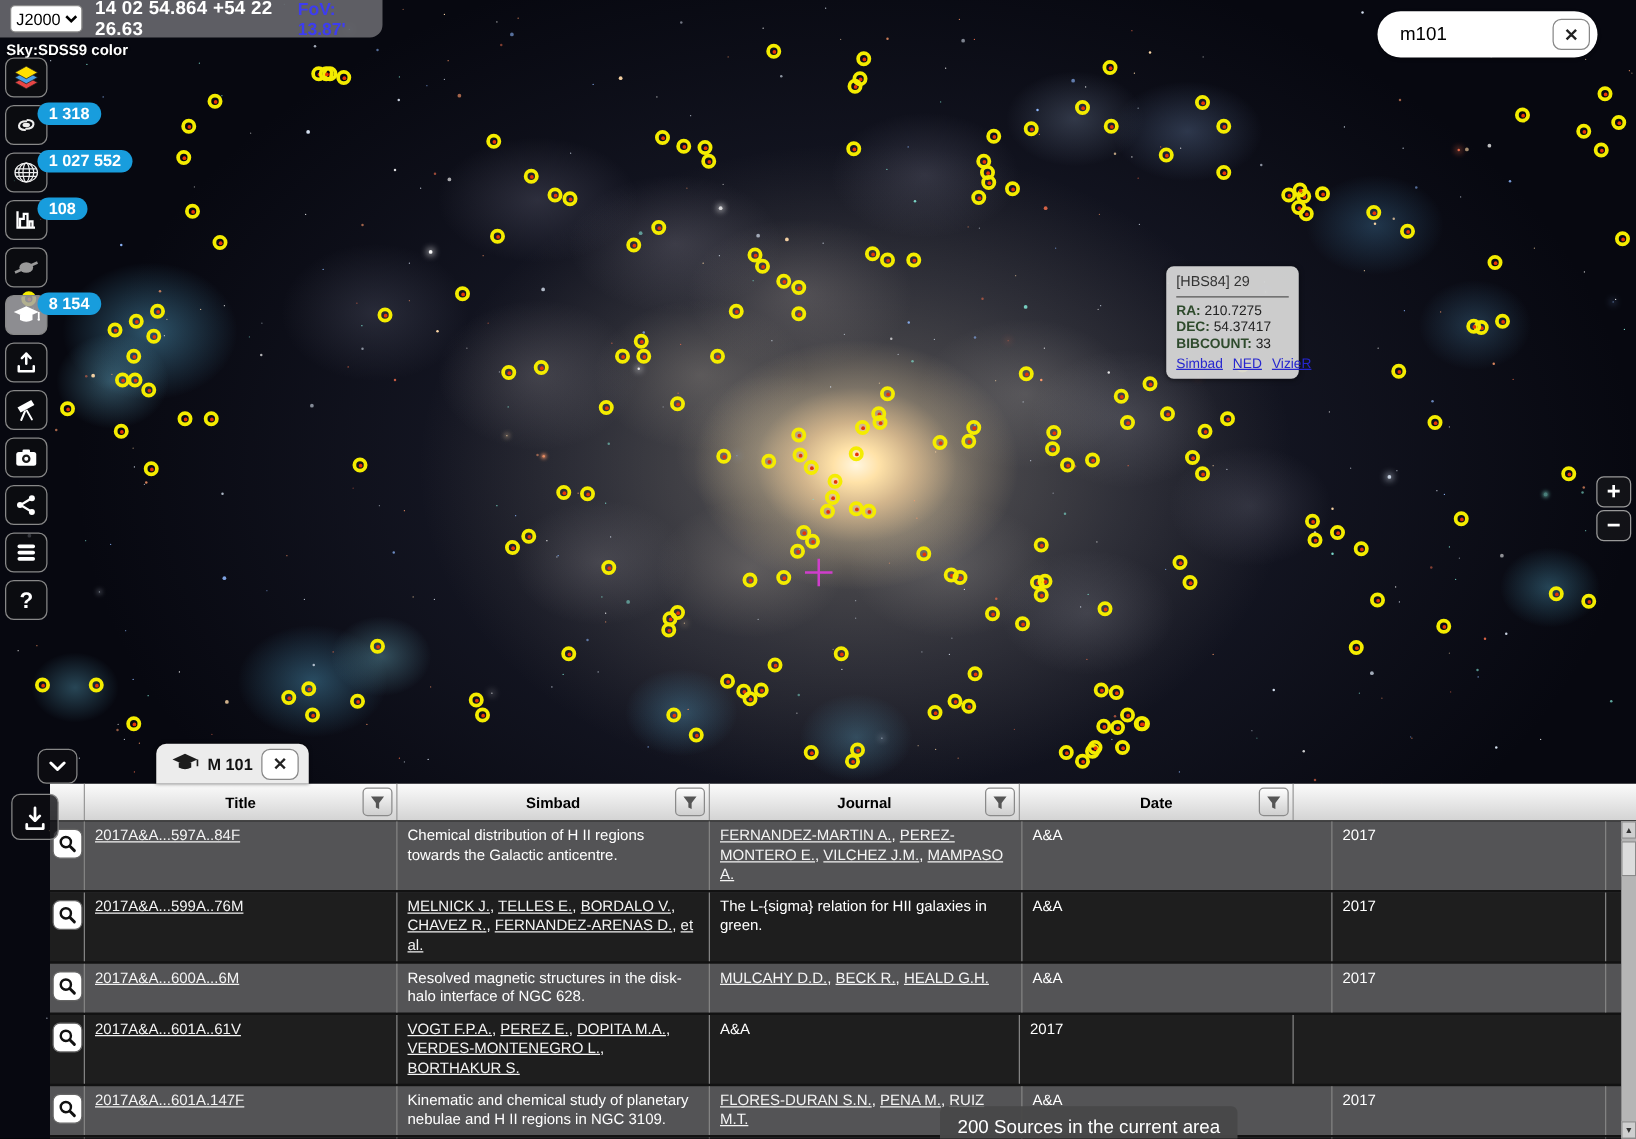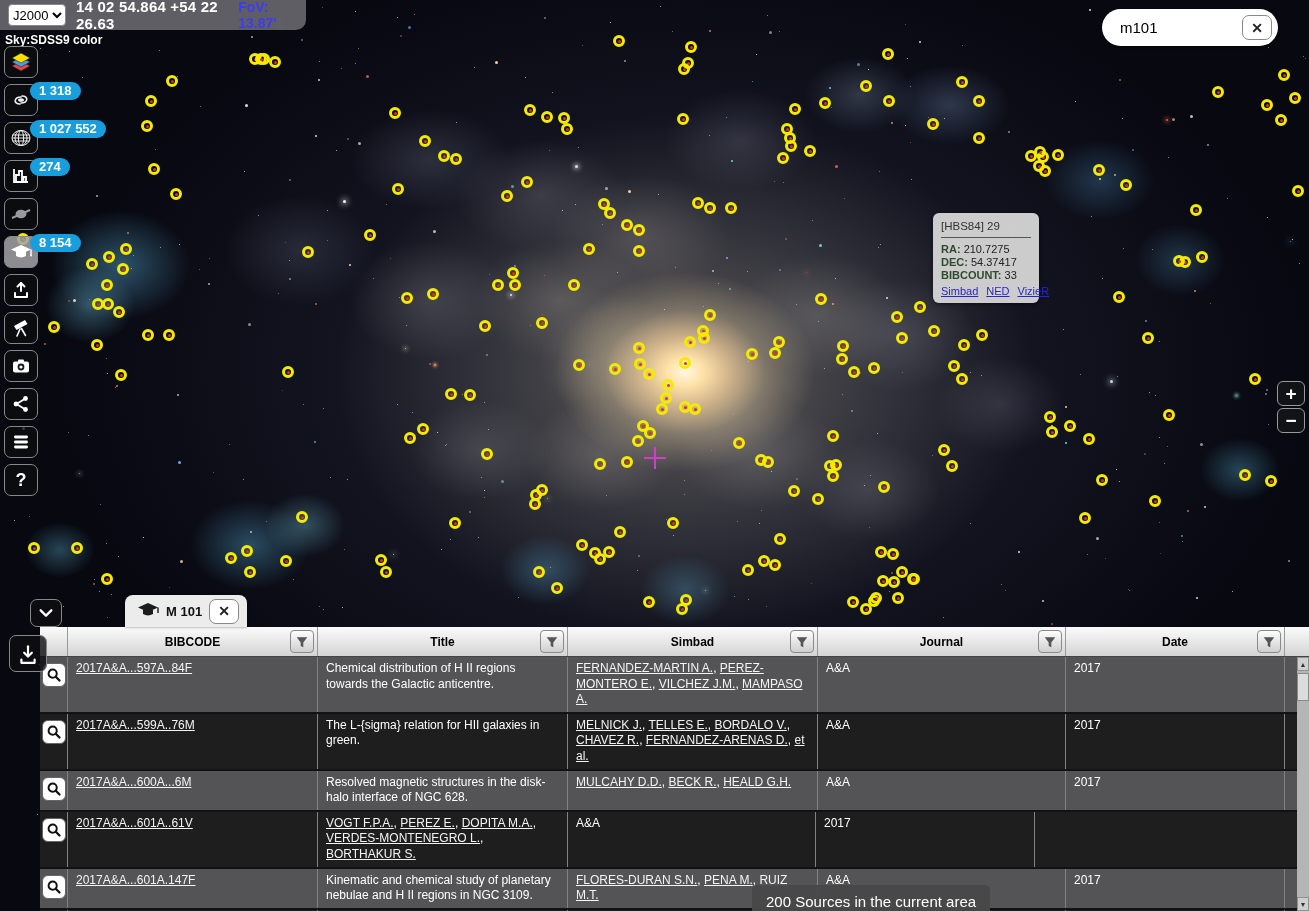--- a/index.html
+++ b/index.html
@@ -849,21 +849,21 @@
           <ellipse cx="11" cy="10" rx="9" ry="7.5"></ellipse>
           <ellipse cx="11" cy="10" rx="6" ry="7.5"></ellipse>
           <ellipse cx="11" cy="10" rx="2.6" ry="7.5"></ellipse>
           <line x1="2.5" y1="7" x2="19.5" y2="7"></line>
           <line x1="2" y1="10" x2="20" y2="10"></line>
           <line x1="2.5" y1="13" x2="19.5" y2="13"></line>
         </g>
       </svg>
     </div>
     <div class="sbtn">
-      <span class="badge">274</span>
+      <span class="badge">108</span>
       <svg width="20" height="20" viewBox="0 0 20 20">
         <g stroke="#fff" fill="none" stroke-width="1.8">
           <path d="M3 3 V16 H17"></path>
           <path d="M5 16 V9 H8 V5 H11 V16"></path>
           <path d="M12.5 16 V11 H15 V16"></path>
         </g>
       </svg>
     </div>
     <div class="sbtn">
       <svg width="22" height="20" viewBox="0 0 22 20">
@@ -973,28 +973,20 @@
       <path d="M6 8 V12 Q11 14.8 16 12 V8 Z" fill="#1c1c1c"></path>
       <line x1="21" y1="5.5" x2="21" y2="11" stroke="#1c1c1c" stroke-width="1.4"></line>
     </svg>
     <span class="tlabel">M 101</span>
     <div class="xbtn">✕</div>
   </div>
 
   <div class="panel">
     <div class="thead">
       <div class="hcell col-g"></div>
-      <div class="hcell col-bib">
-        <span class="htext">BIBCODE</span>
-        <div class="fbtn">
-          <svg width="14" height="14" viewBox="0 0 16 15">
-            <path d="M2 2 H14 L9.5 8 V13.5 L6.5 12 V8 Z" fill="#555"></path>
-          </svg>
-        </div>
-      </div>
       <div class="hcell col-title">
         <span class="htext">Title</span>
         <div class="fbtn">
           <svg width="14" height="14" viewBox="0 0 16 15">
             <path d="M2 2 H14 L9.5 8 V13.5 L6.5 12 V8 Z" fill="#555"></path>
           </svg>
         </div>
       </div>
       <div class="hcell col-auth">
         <span class="htext">Simbad</span>
@@ -1040,22 +1032,22 @@
         <div class="trow">
           <div class="cell col-g">
             <button class="magbtn">
               <svg width="16" height="16" viewBox="0 0 18 18">
                 <circle cx="7.5" cy="7.5" r="4.6" stroke="#111" stroke-width="2.2" fill="none"></circle>
                 <line x1="11" y1="11" x2="15.2" y2="15.2" stroke="#111" stroke-width="2.6" stroke-linecap="round"></line>
               </svg>
             </button>
           </div>
           <div class="cell col-bib"><a class="wlink">2017A&amp;A...599A..76M</a></div>
+          <div class="cell col-auth"><a class="wlink">MELNICK J.</a>, <a class="wlink">TELLES E.</a>, <a class="wlink">BORDALO V.</a>, <a class="wlink">CHAVEZ R.</a>, <a class="wlink">FERNANDEZ-ARENAS D.</a>, <a class="wlink">et al.</a></div>
           <div class="cell col-title">The L-{sigma} relation for HII galaxies in green.</div>
-          <div class="cell col-auth"><a class="wlink">MELNICK J.</a>, <a class="wlink">TELLES E.</a>, <a class="wlink">BORDALO V.</a>, <a class="wlink">CHAVEZ R.</a>, <a class="wlink">FERNANDEZ-ARENAS D.</a>, <a class="wlink">et al.</a></div>
           <div class="cell col-jour">A&amp;A</div>
           <div class="cell col-date">2017</div>
         </div>
         <div class="trow">
           <div class="cell col-g">
             <button class="magbtn">
               <svg width="16" height="16" viewBox="0 0 18 18">
                 <circle cx="7.5" cy="7.5" r="4.6" stroke="#111" stroke-width="2.2" fill="none"></circle>
                 <line x1="11" y1="11" x2="15.2" y2="15.2" stroke="#111" stroke-width="2.6" stroke-linecap="round"></line>
               </svg>

